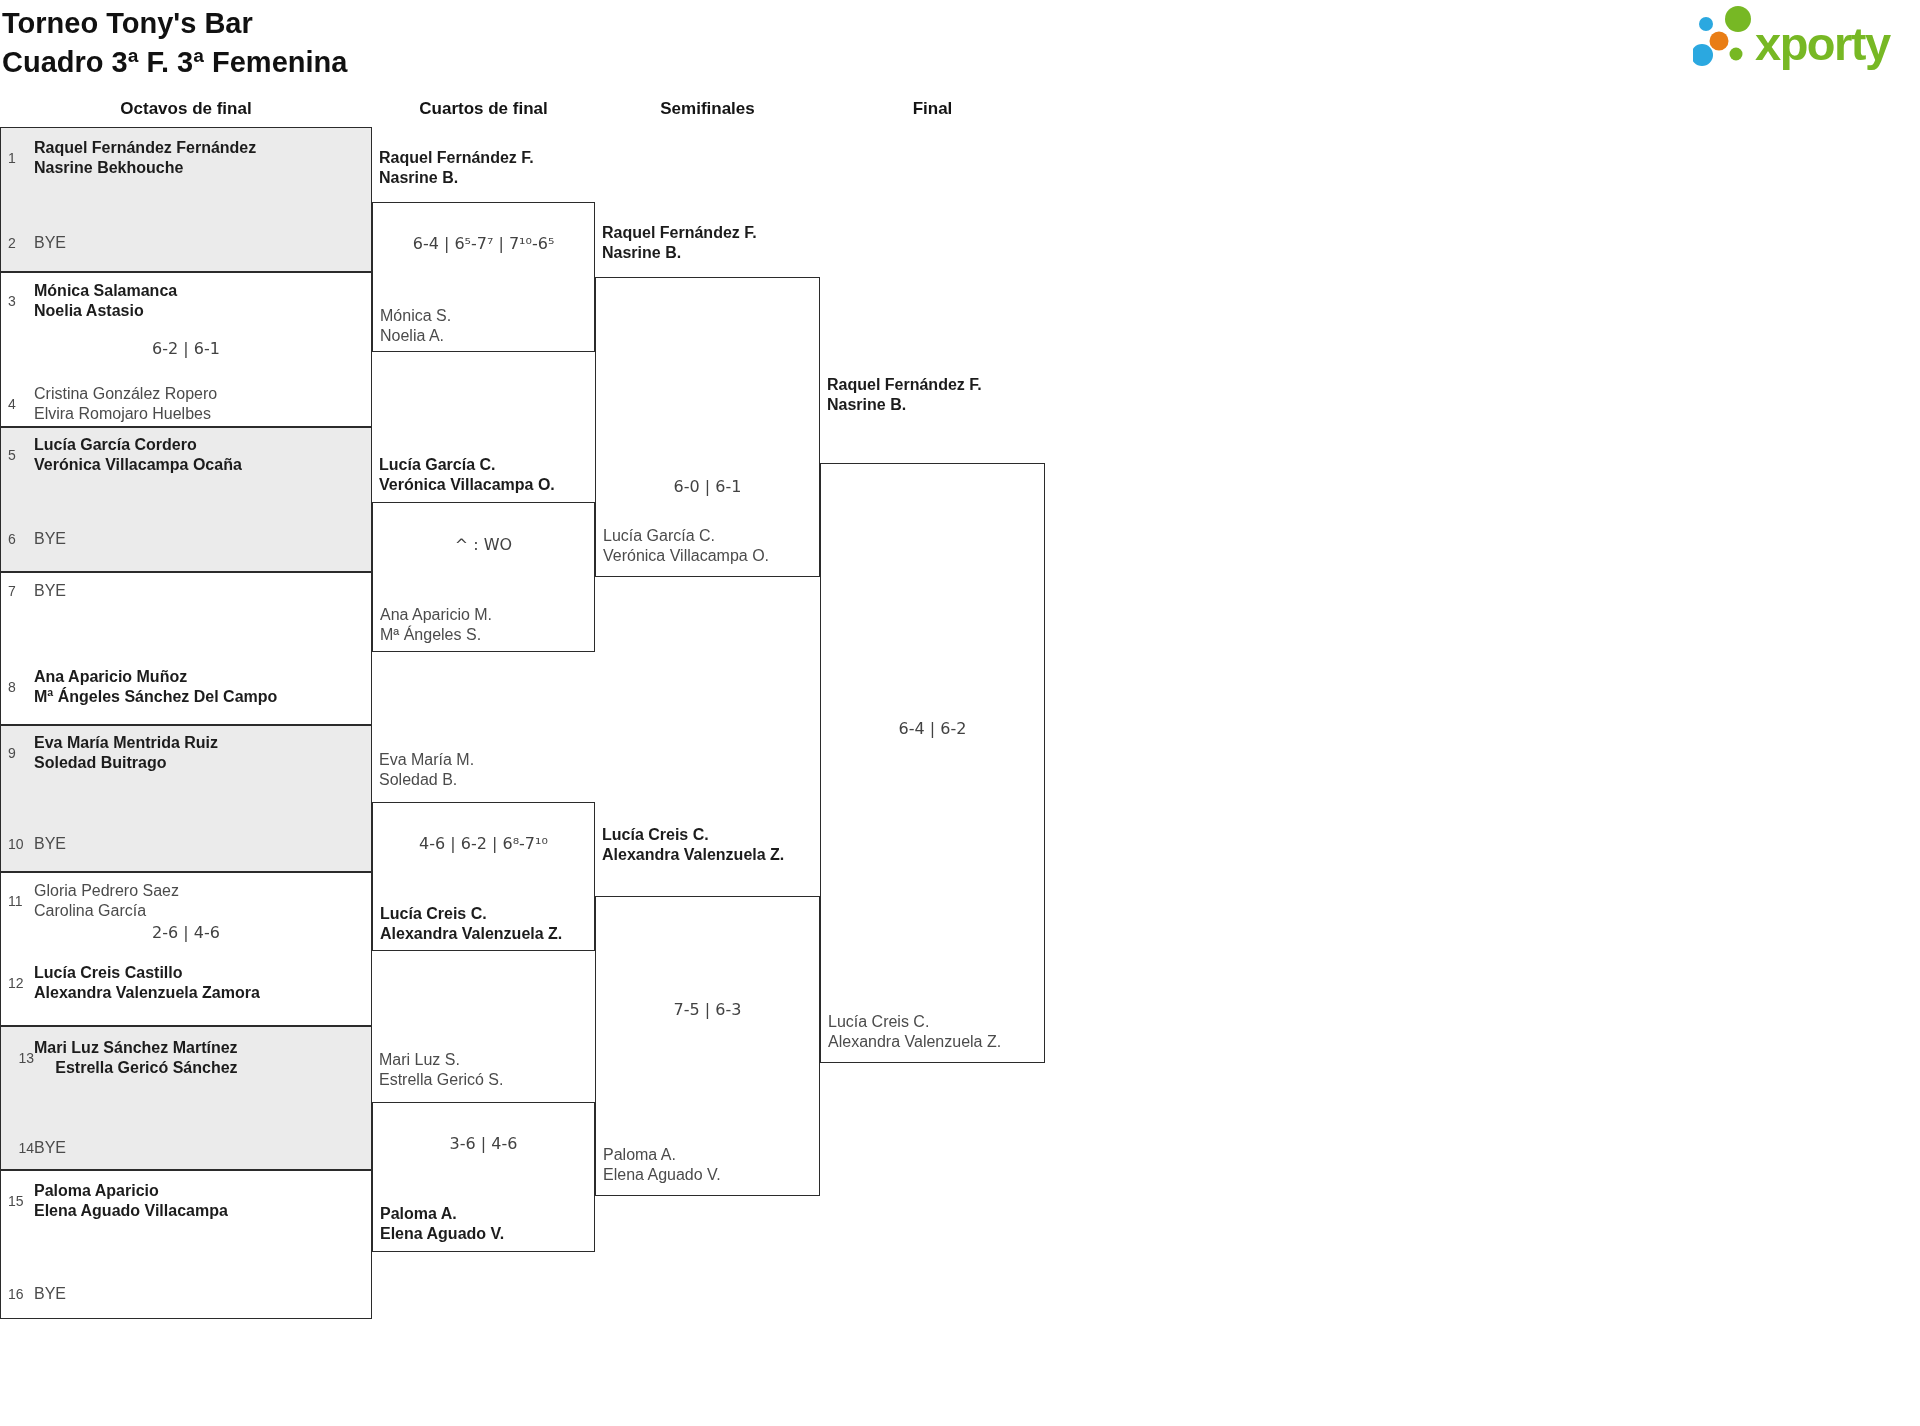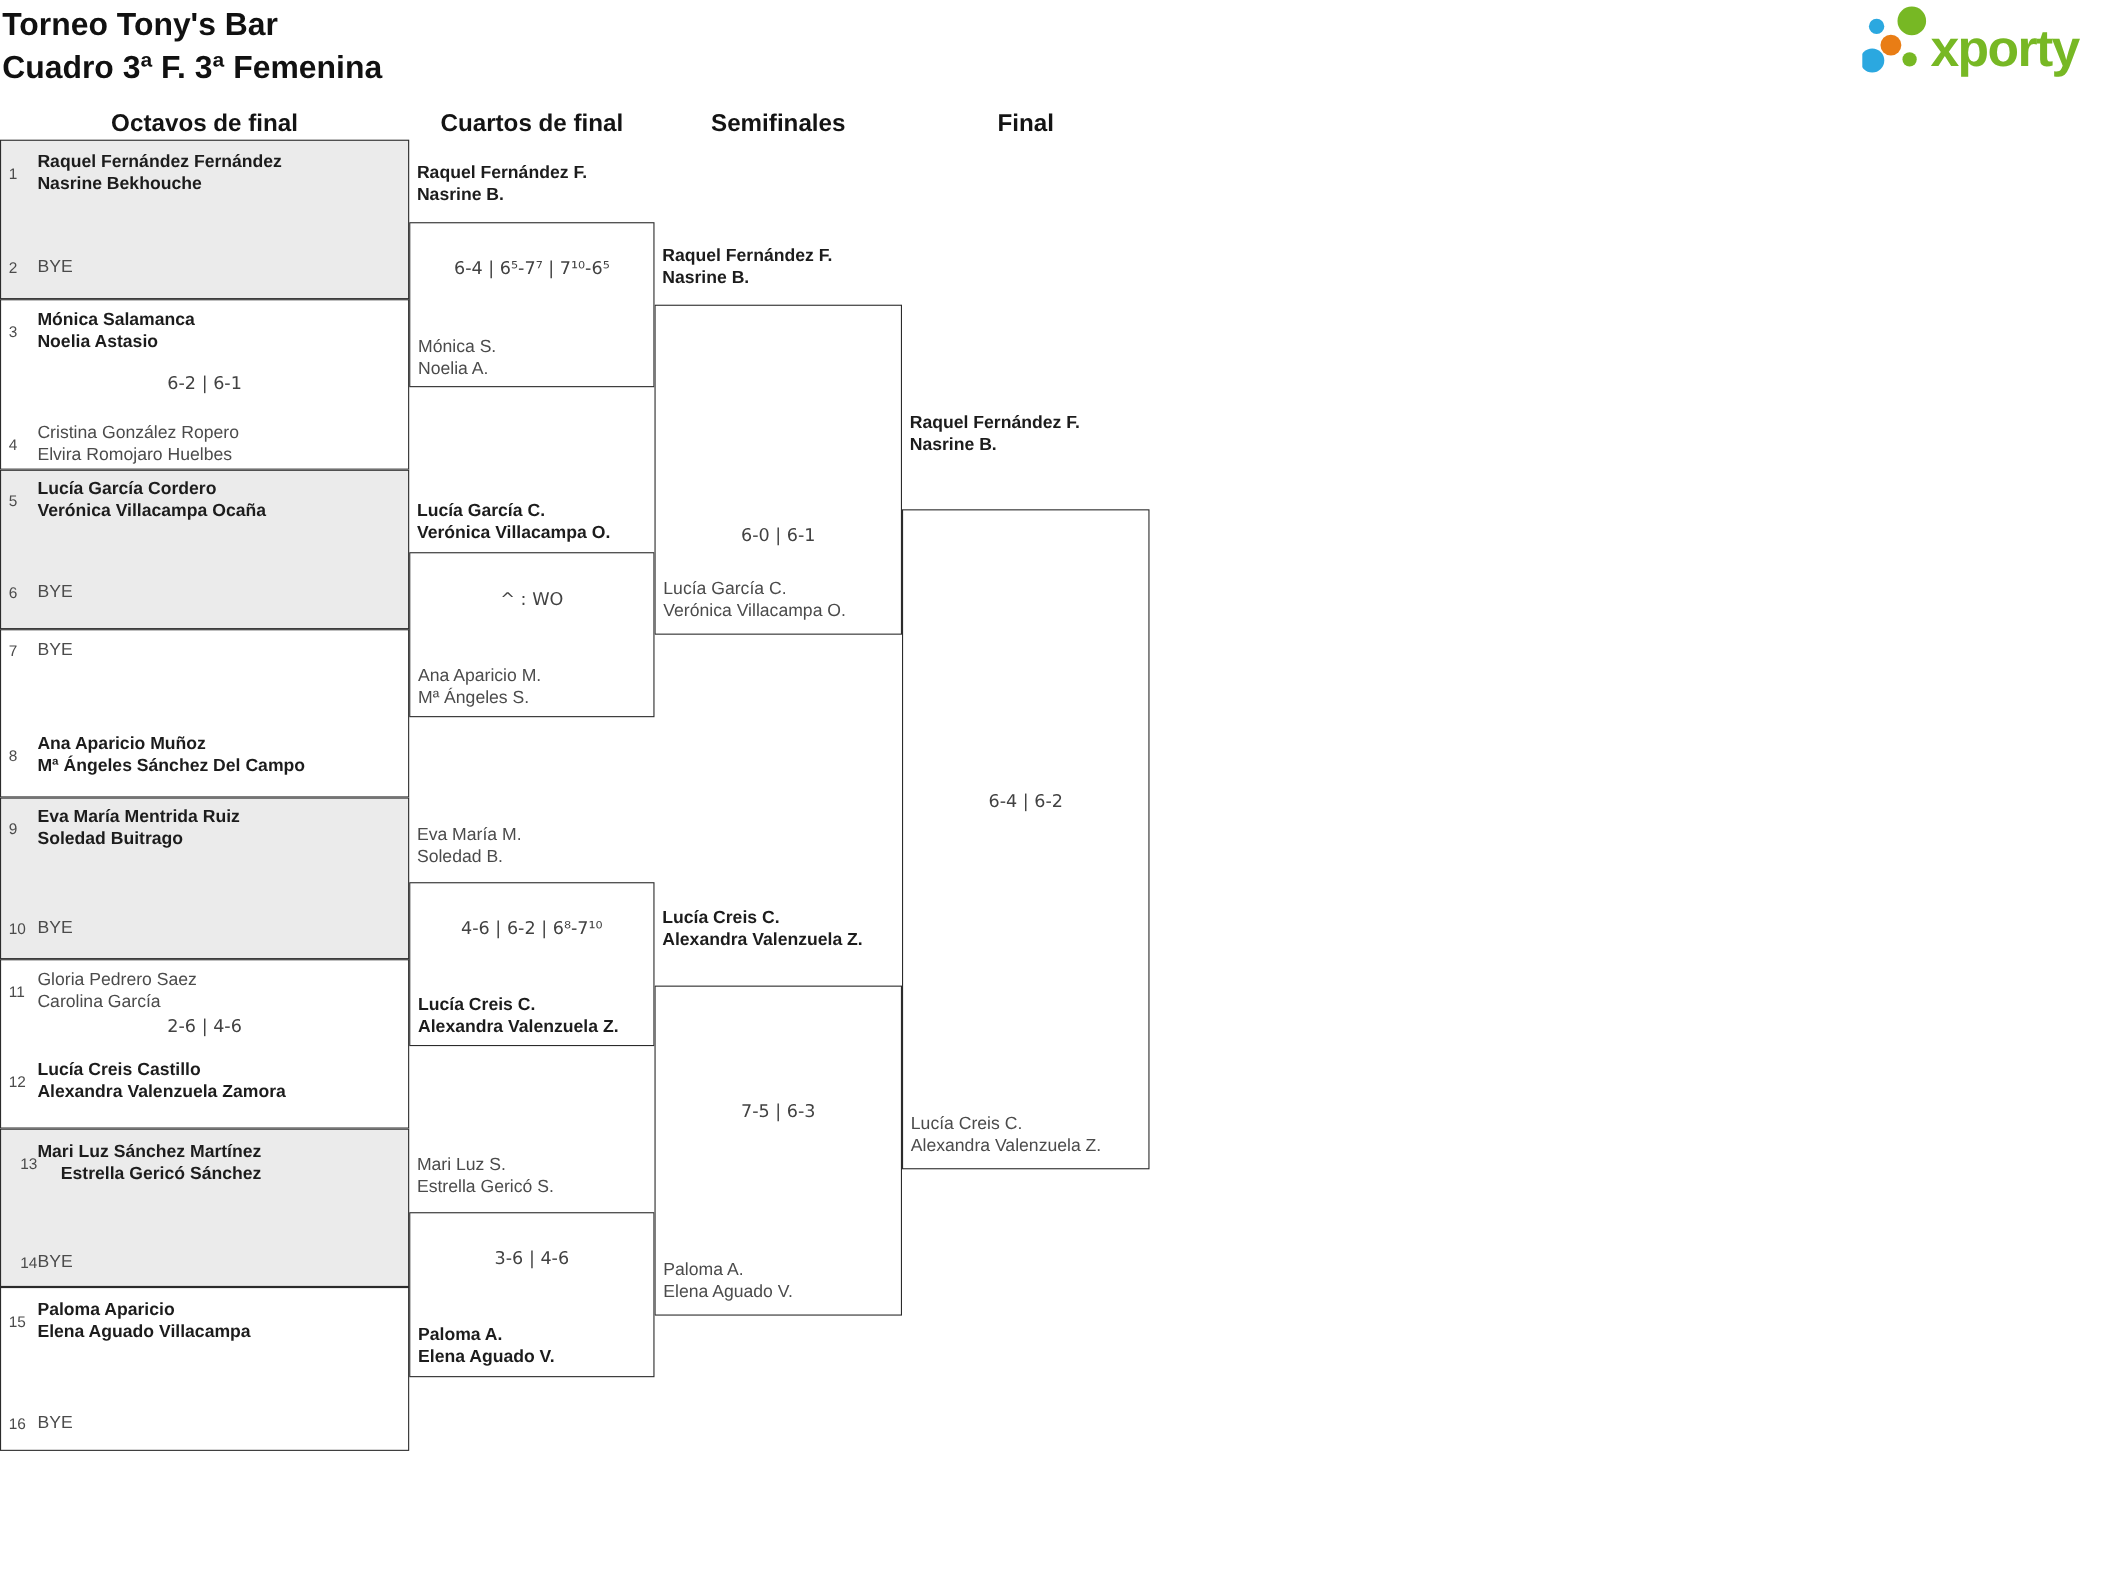--- a/index.html
+++ b/index.html
@@ -14,21 +14,21 @@
   *{margin:0;padding:0;box-sizing:border-box;}
   html,body{background:#fff;}
   body{font-family:"Liberation Sans",sans-serif;color:var(--ink);}
   .stage{position:relative;width:1920px;height:1426px;background:#fff;overflow:hidden;}
 
   
   .title{position:absolute;left:2px;top:4px;font-size:29px;line-height:39px;font-weight:700;color:#111;}
   .logo{position:absolute;left:1693px;top:2px;width:227px;height:72px;}
 
   
-  .round-header{position:absolute;top:99px;text-align:center;font-size:22px;font-weight:700;color:#141414;}
+  .round-header{position:absolute;top:99px;text-align:center;font-size:17px;font-weight:700;color:#141414;}
   .rh-r16{left:0;width:372px;}
   .rh-qf{left:372px;width:223px;}
   .rh-sf{left:595px;width:225px;}
   .rh-f{left:820px;width:225px;}
 
   
   .box{position:absolute;border:1px solid var(--border);background:#fff;}
   .box.gray{background:var(--box-gray);}
   .obox{left:0;width:372px;}
   .qbox{left:372px;width:223px;}

